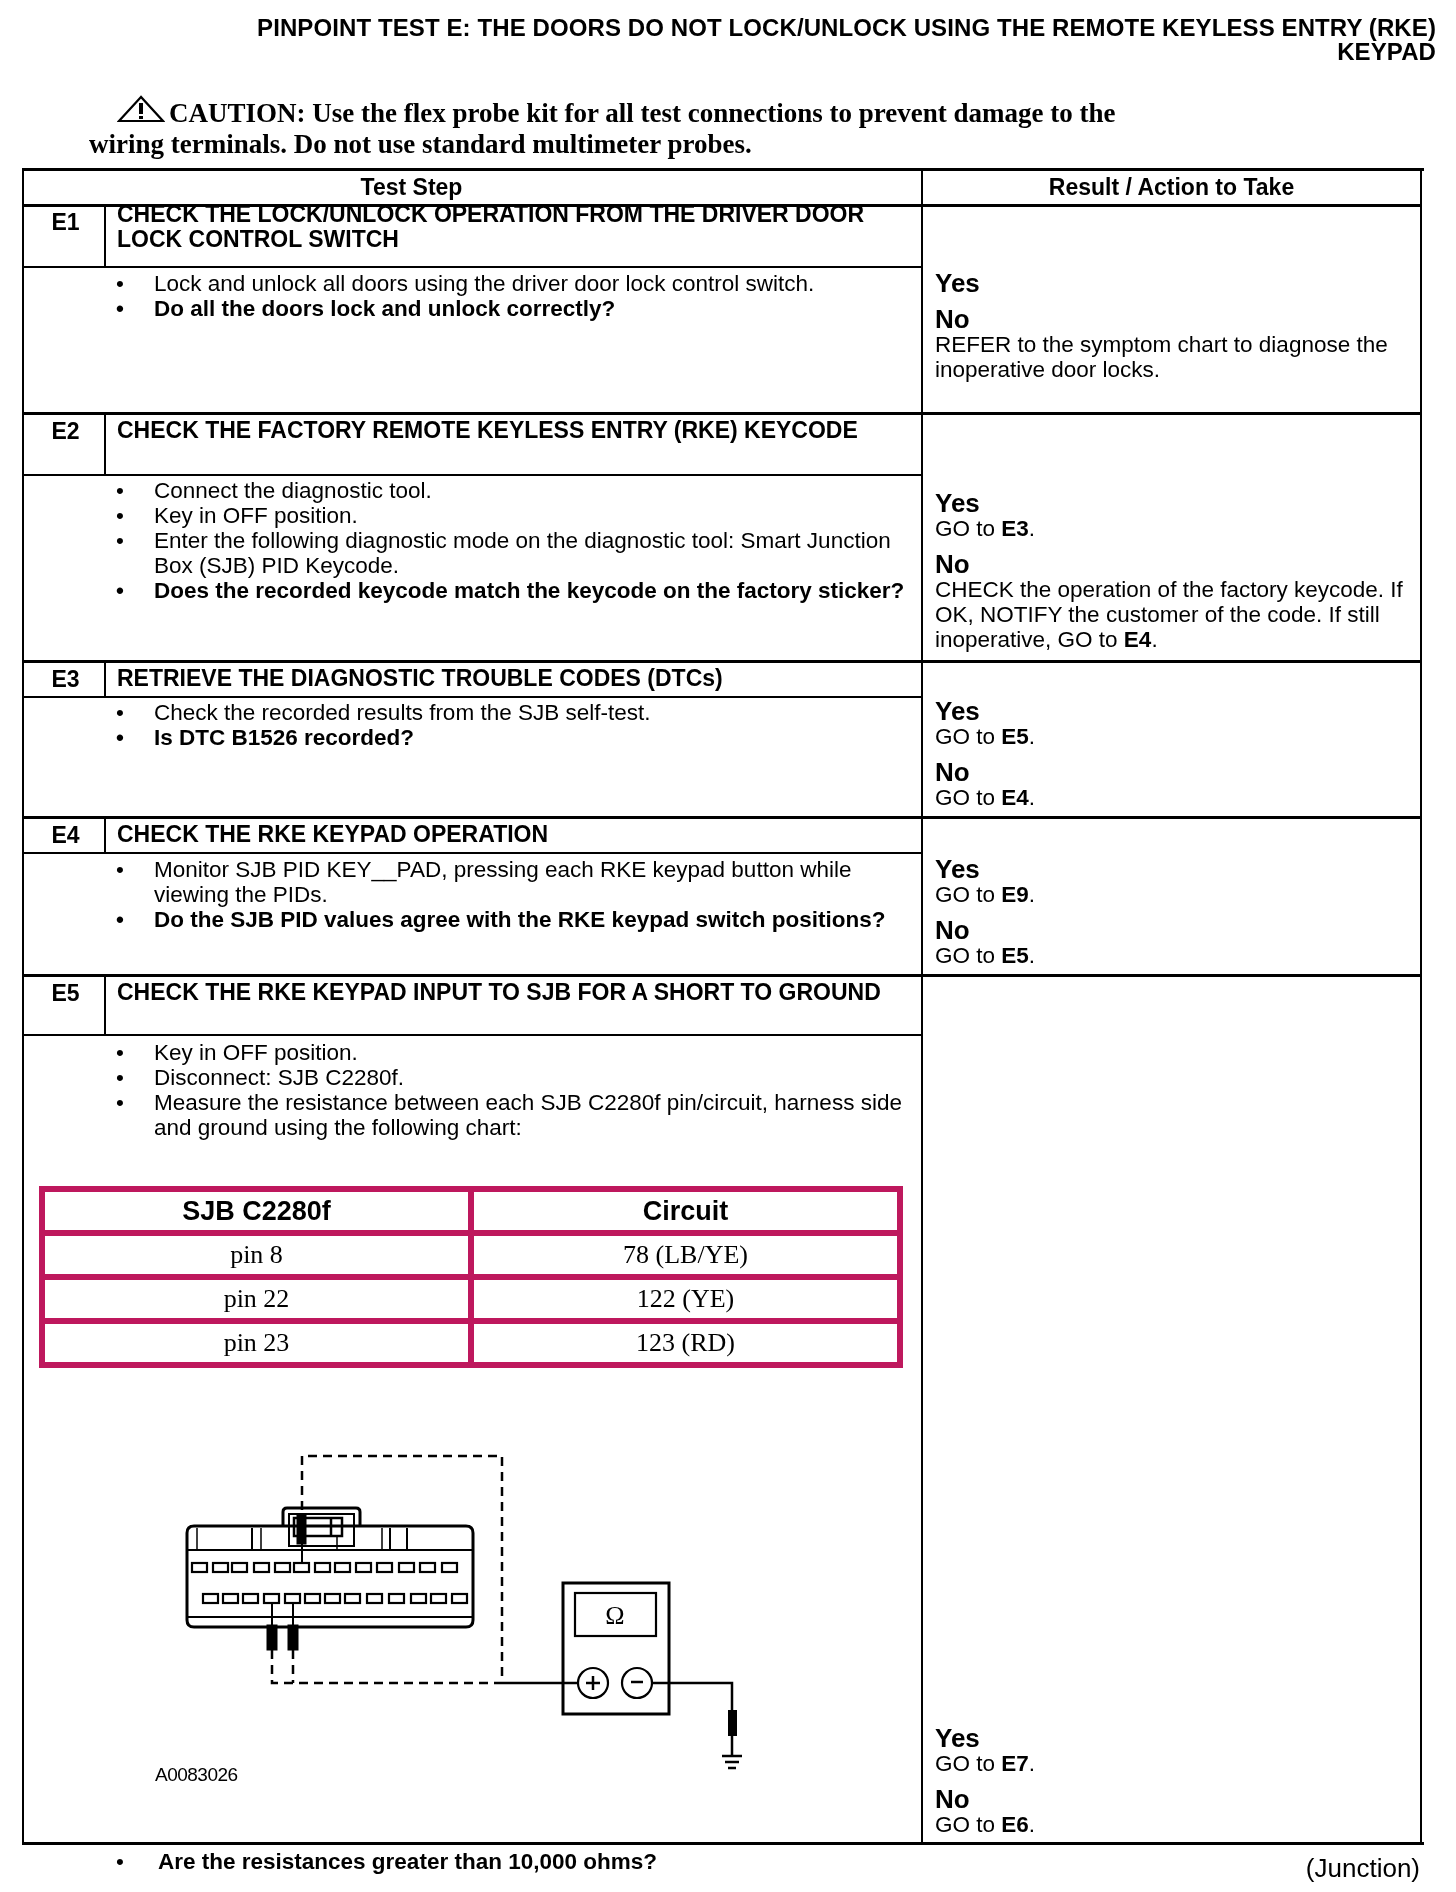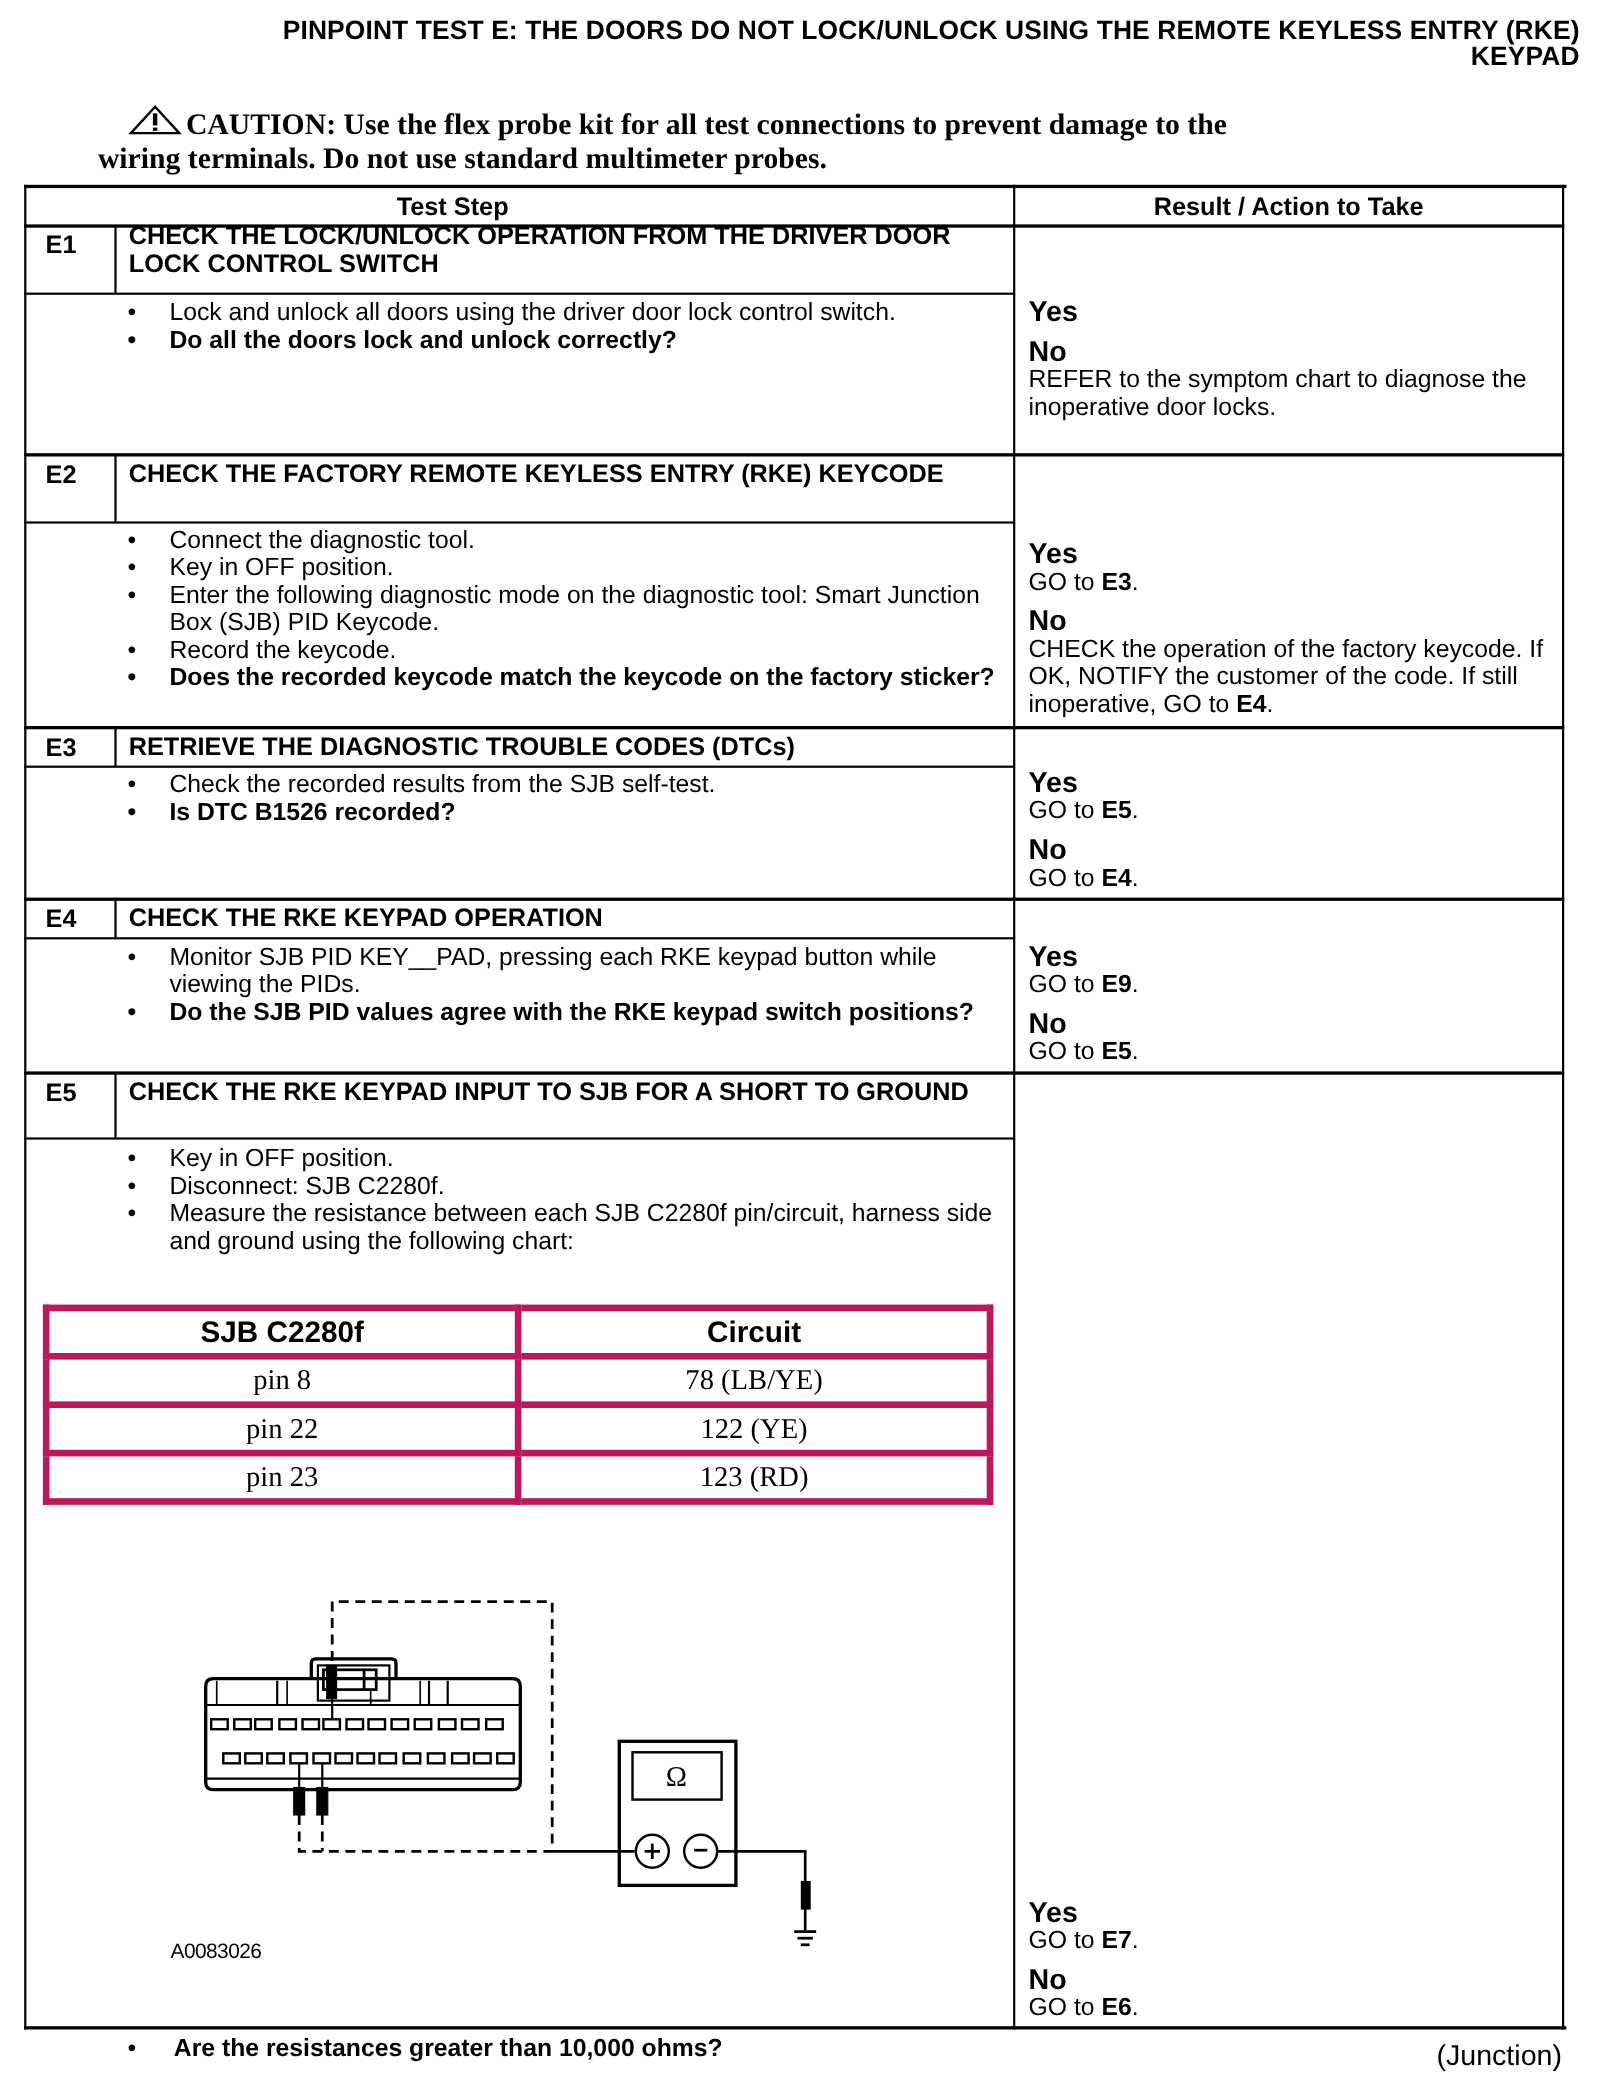--- a/index.html
+++ b/index.html
@@ -5,21 +5,21 @@
   html, body { margin:0; padding:0; background:#ffffff; }
   body { width:1456px; height:1892px; position:relative; overflow:hidden; color:#000; font-family:"Liberation Sans", sans-serif; }
   .abs { position:absolute; }
   .title { left:20px; width:1416px; top:16px; text-align:right; font-weight:bold; font-size:24px; line-height:24px; letter-spacing:0.1px; }
   .caution { left:89px; top:98px; width:1240px; font-family:"Liberation Serif", serif; font-weight:bold; font-size:27px; line-height:31px; }
   .caution .ind { text-indent:80px; }
   .caution-icon { left:117px; top:95px; width:48px; height:28px; }
   .hline { position:absolute; background:#000; }
   .vline { position:absolute; background:#000; }
   .hdr { position:absolute; top:171px; height:33px; line-height:33px; text-align:center; font-weight:bold; font-size:23px; }
-  .sid { position:absolute; left:22px; width:67px; text-align:center; font-weight:bold; font-size:23px; line-height:26px; }
+  .sid { position:absolute; left:22px; width:67px; text-align:center; font-weight:bold; font-size:23px; line-height:26px;padding-left:10px; }
   .stitle { position:absolute; left:117px; width:790px; font-weight:bold; font-size:23px; line-height:25px; }
   .blist { position:absolute; left:112px; width:800px; margin:0; padding:0; list-style:none; font-size:22.5px; line-height:25px; }
   .blist li { position:relative; padding-left:42px; }
   .blist li::before { content:"\2022"; position:absolute; left:4px; top:0; }
   .blist li.q { font-weight:bold; }
   .res { position:absolute; left:935px; width:480px; font-size:22.5px; line-height:25px; }
   .res .lbl { font-weight:bold; font-size:26px; line-height:26px; }
   .res .gap { height:10px; }
   .res b { font-weight:bold; }
   .inner { position:absolute; left:39px; top:1186px; width:864px; border-collapse:collapse; }
@@ -92,21 +92,20 @@
     <div class="lbl">No</div>
     <div>REFER to the symptom chart to diagnose the inoperative door locks.</div>
   </div>
 
   <div class="sid" style="top:418px;">E2</div>
   <div class="stitle" style="top:418px;">CHECK THE FACTORY REMOTE KEYLESS ENTRY (RKE) KEYCODE</div>
   <ul class="blist" style="top:478px;">
     <li>Connect the diagnostic tool.</li>
     <li>Key in OFF position.</li>
     <li>Enter the following diagnostic mode on the diagnostic tool: Smart Junction Box (SJB) PID Keycode.</li>
-    <li>Record the keycode.</li>
     <li class="q">Does the recorded keycode match the keycode on the factory sticker?</li>
   </ul>
   <div class="res" style="top:490px;">
     <div class="lbl">Yes</div>
     <div><span>GO to </span><b>E3</b>.</div>
     <div class="gap"></div>
     <div class="lbl">No</div>
     <div><span>CHECK the operation of the factory keycode. If OK, NOTIFY the customer of the code. If still inoperative, GO to </span><b>E4</b>.</div>
   </div>
 

